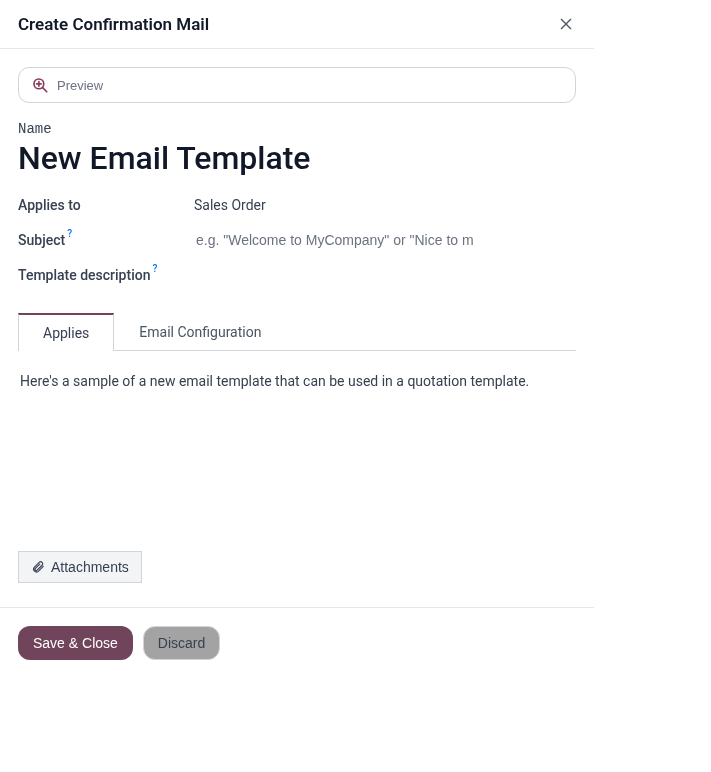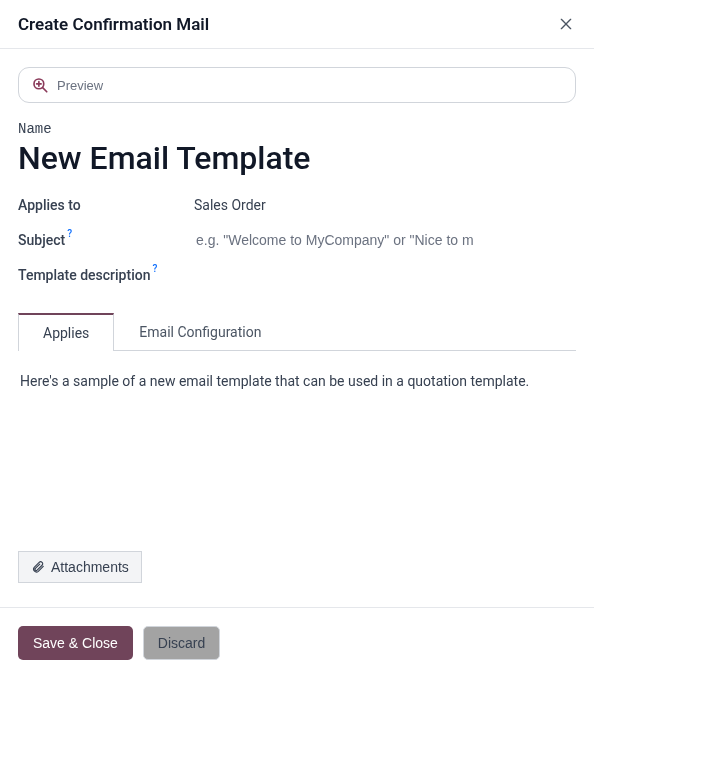--- a/index.html
+++ b/index.html
@@ -135,21 +135,21 @@
   }
   .attachments-btn svg { width: 14px; height: 14px; }
   .footer {
     margin-top: 24px;
     border-top: 1px solid #e5e7eb;
     padding: 18px;
     display: flex;
     gap: 10px;
   }
   .btn {
-    border-radius: 5px;
+    border-radius: 12px;
     padding: 8px 14px;
     font-size: 14px;
     font-weight: 500;
     cursor: pointer;
     border: 1px solid transparent;
   }
   .btn-primary { background: #70445a; color: #fff; }
   .btn-secondary { background: #a3a3a3; color: #374151; border-color: #d1d5db; }
 </style>
 </head>

